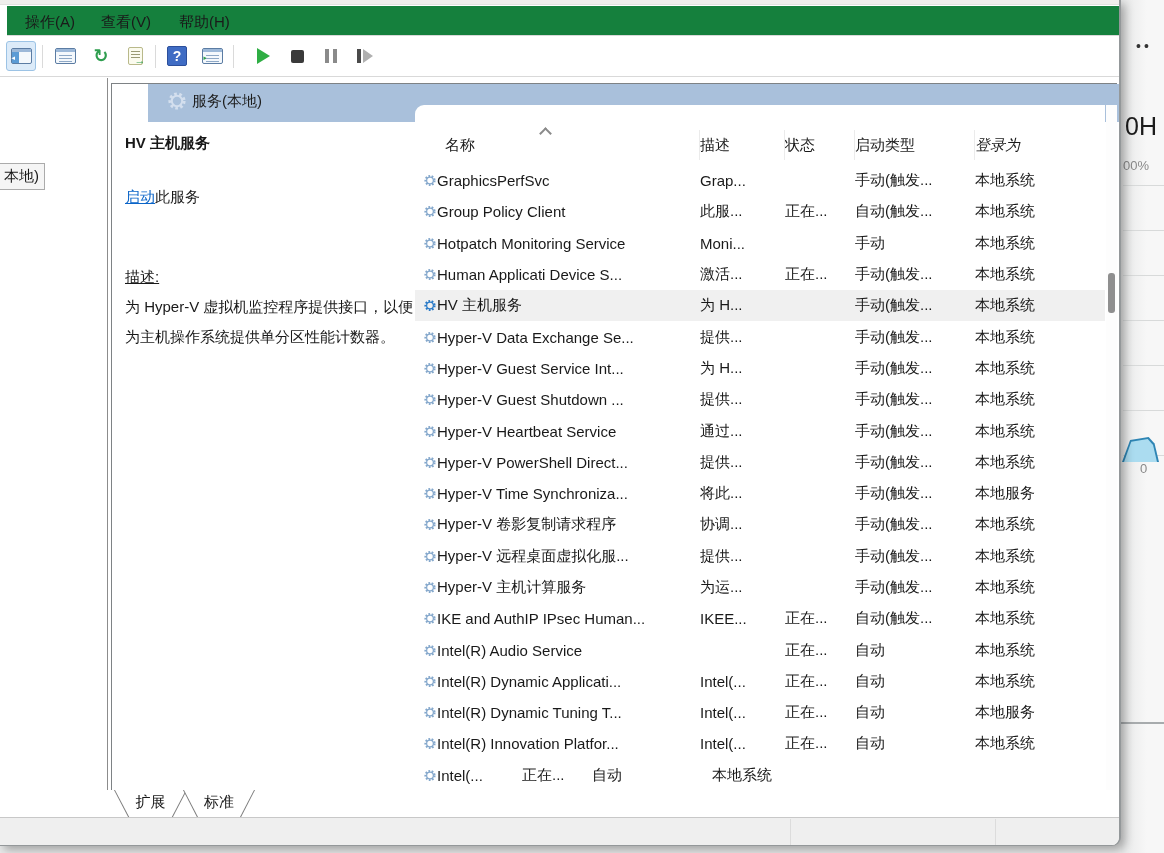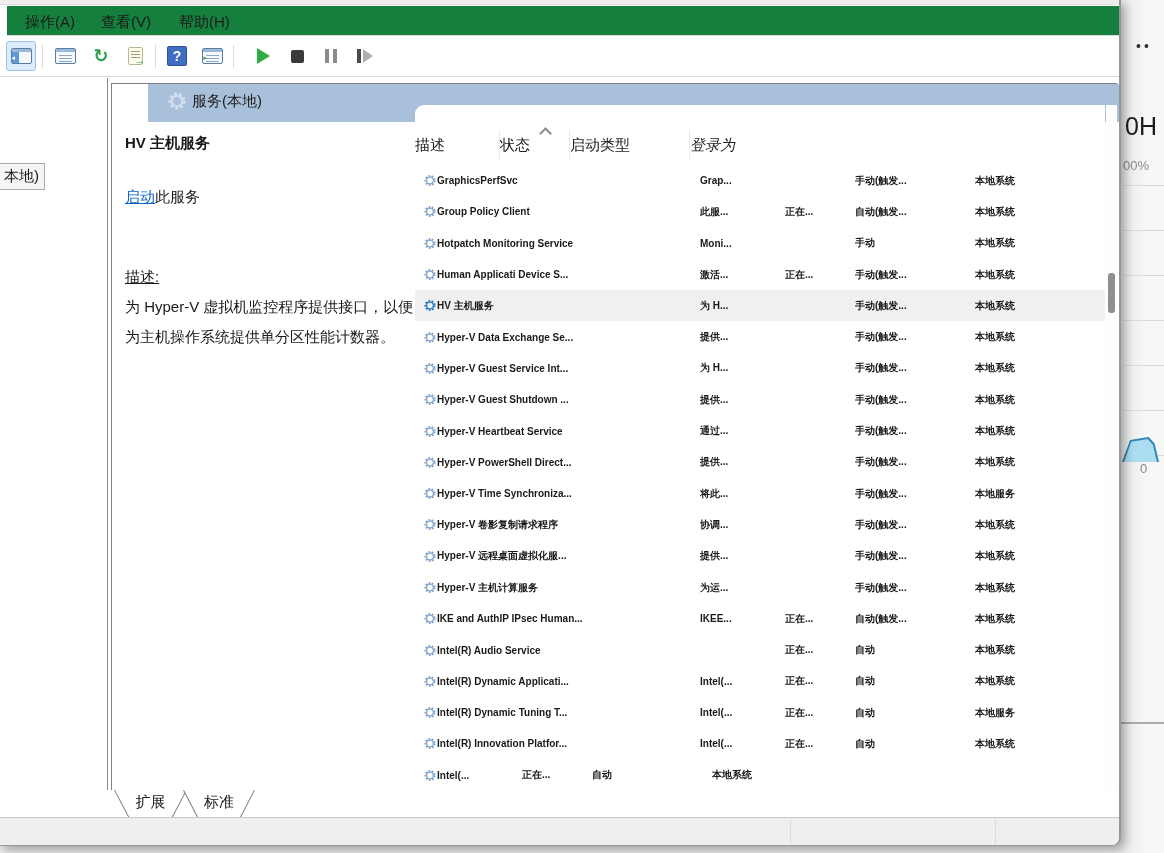--- a/index.html
+++ b/index.html
@@ -79,21 +79,21 @@
   .list { position:absolute; left:303px; top:21px; width:690px; height:685px; background:#fff;
         border-top-left-radius:9px; overflow:hidden; }
   .sort-chevron { position:absolute; left:126px; top:24px; width:9px; height:9px;
         border-top:2px solid #8a8a8a; border-left:2px solid #8a8a8a; transform:rotate(45deg); }
   .lheader { position:absolute; left:0; top:25px; width:100%; height:30px; display:flex; font-size:15px; color:#1a1a1a; }
   .lheader .hc { display:flex; align-items:center; border-right:1px solid #ebebeb; overflow:hidden; white-space:nowrap; }
   .lheader .hc:last-child { border-right:none; }
   .hc.c-name { width:285px; padding-left:30px; } .c-desc { width:85px; } .c-status { width:70px; }
   .c-startup { width:120px; } .c-logon { flex:1;font-style:italic; }
   .rows { position:absolute; left:0; top:60px; width:100%; }
-  .row { display:flex; align-items:center; height:31.3px; font-size:10px; white-space:nowrap;font-weight:bold; }
+  .row { display:flex; align-items:center; height:31.3px; font-size:15px; white-space:nowrap; }
   .row.sel { background:#f0f0f0; }
   .row .gear { width:22px; padding-left:8px; display:flex; align-items:center; color:#85a8cc; }
   .row.sel .gear { color:#2b7bc8; }
   .row .name { width:263px; overflow:hidden; }
   .row .desc { width:85px; overflow:hidden; }
   .row .status { width:70px; overflow:hidden; }
   .row .startup { width:120px; overflow:hidden; }
   .row .logon { flex:1; overflow:hidden; }
 
   .vscroll { position:absolute; left:994px; top:21px; width:11px; height:685px; background:#fdfdfd; }
@@ -204,20 +204,21 @@
     <div class="detail-name">HV 主机服务</div>
     <div class="detail-start">
       <a>启动</a><span>此服务</span>
     </div>
     <div class="detail-desclabel">描述:</div>
     <div class="detail-desc">为 Hyper-V 虚拟机监控程序提供接口，以便为主机操作系统提供单分区性能计数器。</div>
 
     <div class="list">
       <div class="sort-chevron"></div>
       <div class="lheader">
+        <div class="hc c-name">名称</div>
         <div class="hc c-desc">描述</div>
         <div class="hc c-status">状态</div>
         <div class="hc c-startup">启动类型</div>
         <div class="hc c-logon">登录为</div>
       </div>
       <div class="rows">
           <div class="row">
     <span class="gear">
       <svg width="17" height="17" viewBox="0 0 20 20">
         <g fill="none" stroke="currentColor">

